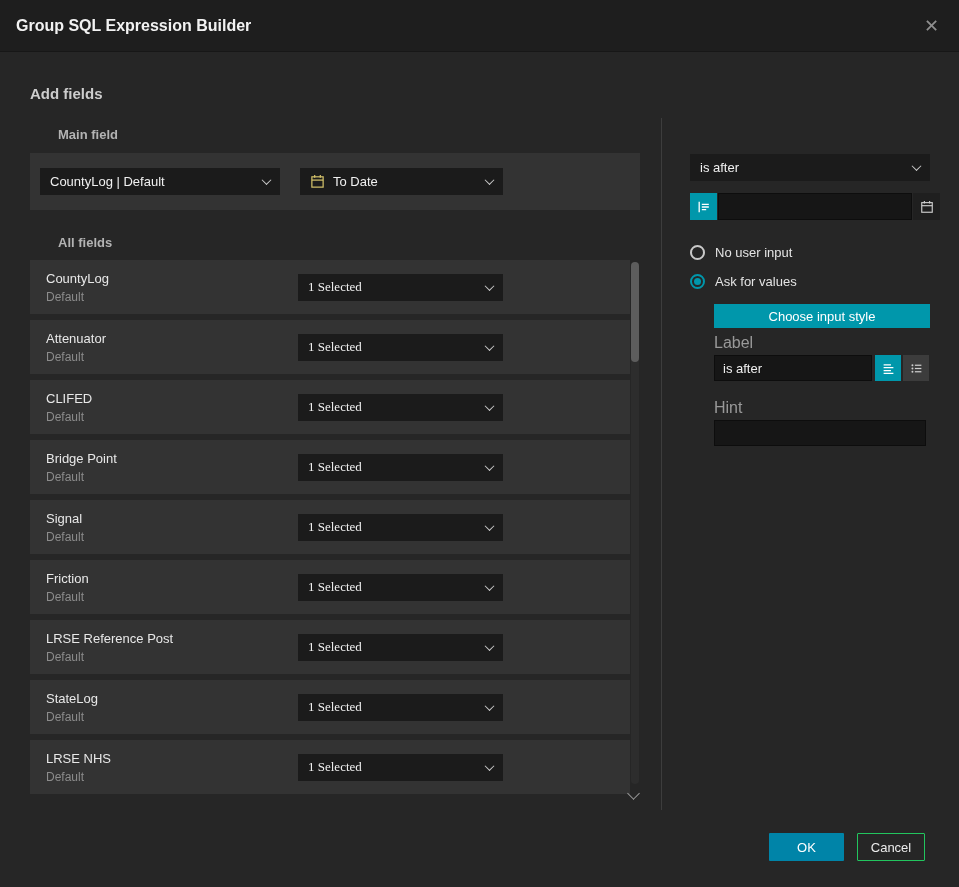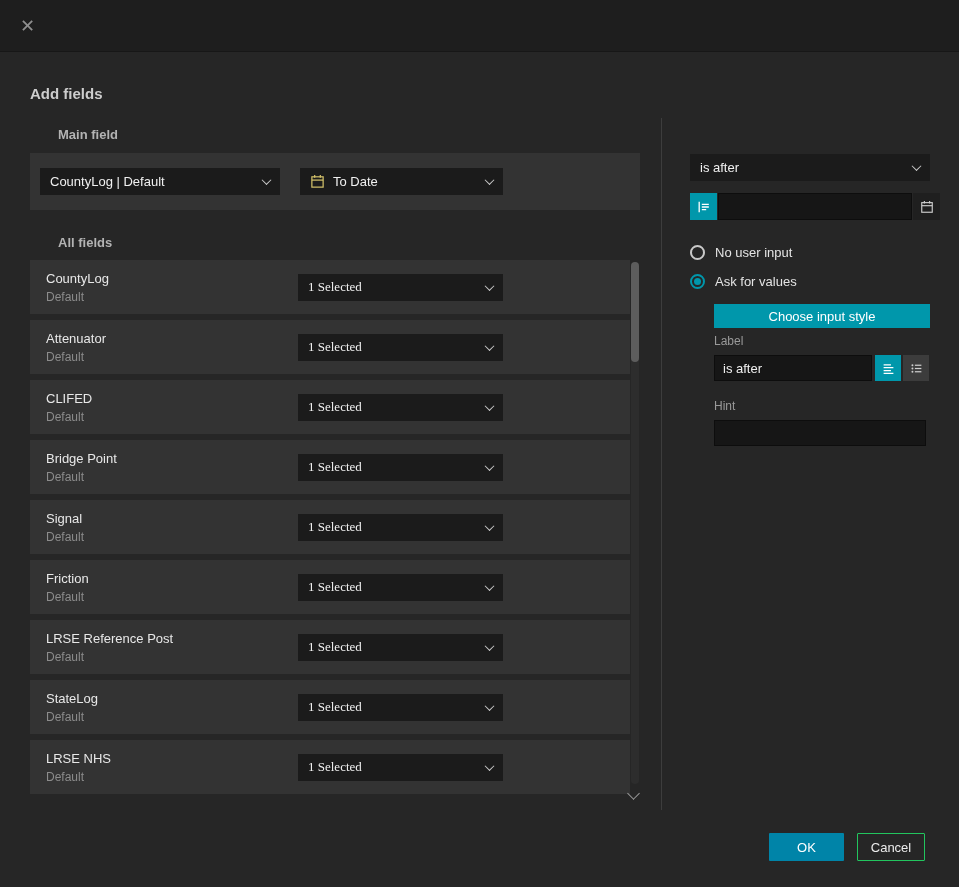--- a/index.html
+++ b/index.html
@@ -89,41 +89,42 @@
   .radio-row { position: absolute; left: 690px; display: flex; align-items: center; gap: 10px; font-size: 13px; color: #e4e4e4; cursor: pointer; }
   .radio { width: 15px; height: 15px; border-radius: 50%; border: 2px solid #c9c9c9; flex: none; }
   .radio.sel-r { border-color: var(--accent, #0097ab); position: relative; }
   .radio.sel-r::after { content: ""; position: absolute; inset: 2px; border-radius: 50%; background: var(--accent, #0097ab); }
 
   .btn-choose {
     position: absolute; left: 714px; top: 304px; width: 216px; height: 24px;
     background: var(--accent, #0097ab); color: #fff; font-size: 13px;
     display: flex; align-items: center; justify-content: center; cursor: pointer;
   }
-  .caption { position: absolute; font-size: 12px; color: #999; }
+  .caption { position: absolute; font-size: 16px; color: #999; }
   .cap-label { left: 714px; top: 334px; }
   .cap-hint  { left: 714px; top: 399px; }
 
   .label-row { position: absolute; left: 714px; top: 355px; display: flex; align-items: center; }
   .label-row .txt { width: 158px; height: 26px; }
   .sq2 { width: 26px; height: 26px; display: flex; align-items: center; justify-content: center; flex: none; cursor: pointer; }
   .sq2.teal { background: var(--accent, #0097ab); margin-left: 3px; }
   .sq2.gray { background: #3c3c3c; margin-left: 2px; }
 
   .hint-input { position: absolute; left: 714px; top: 420px; width: 212px; height: 26px; }
 
   
   .btn { position: absolute; top: 833px; height: 28px; font-size: 13px; display: flex; align-items: center; justify-content: center; cursor: pointer; border-radius: 1px; }
   .btn-ok { left: 769px; width: 75px; background: var(--ok, #0084a8); color: #fff; }
   .btn-cancel { left: 857px; width: 68px; background: transparent; border: 1px solid #22c55e; color: #ececec; }
 </style>
 </head>
 <body>
 
 <div class="dialog-header">
+  <div class="dialog-title">Group SQL Expression Builder</div>
   <div class="close-btn">✕</div>
 </div>
 
 <div class="h-add">Add fields</div>
 <div class="h-sub" style="left:30px; top:127px;">Main field</div>
 
 <div class="main-panel">
   <div class="sel sel-field">
     <span>CountyLog | Default</span>
     <span class="chev"></span>

